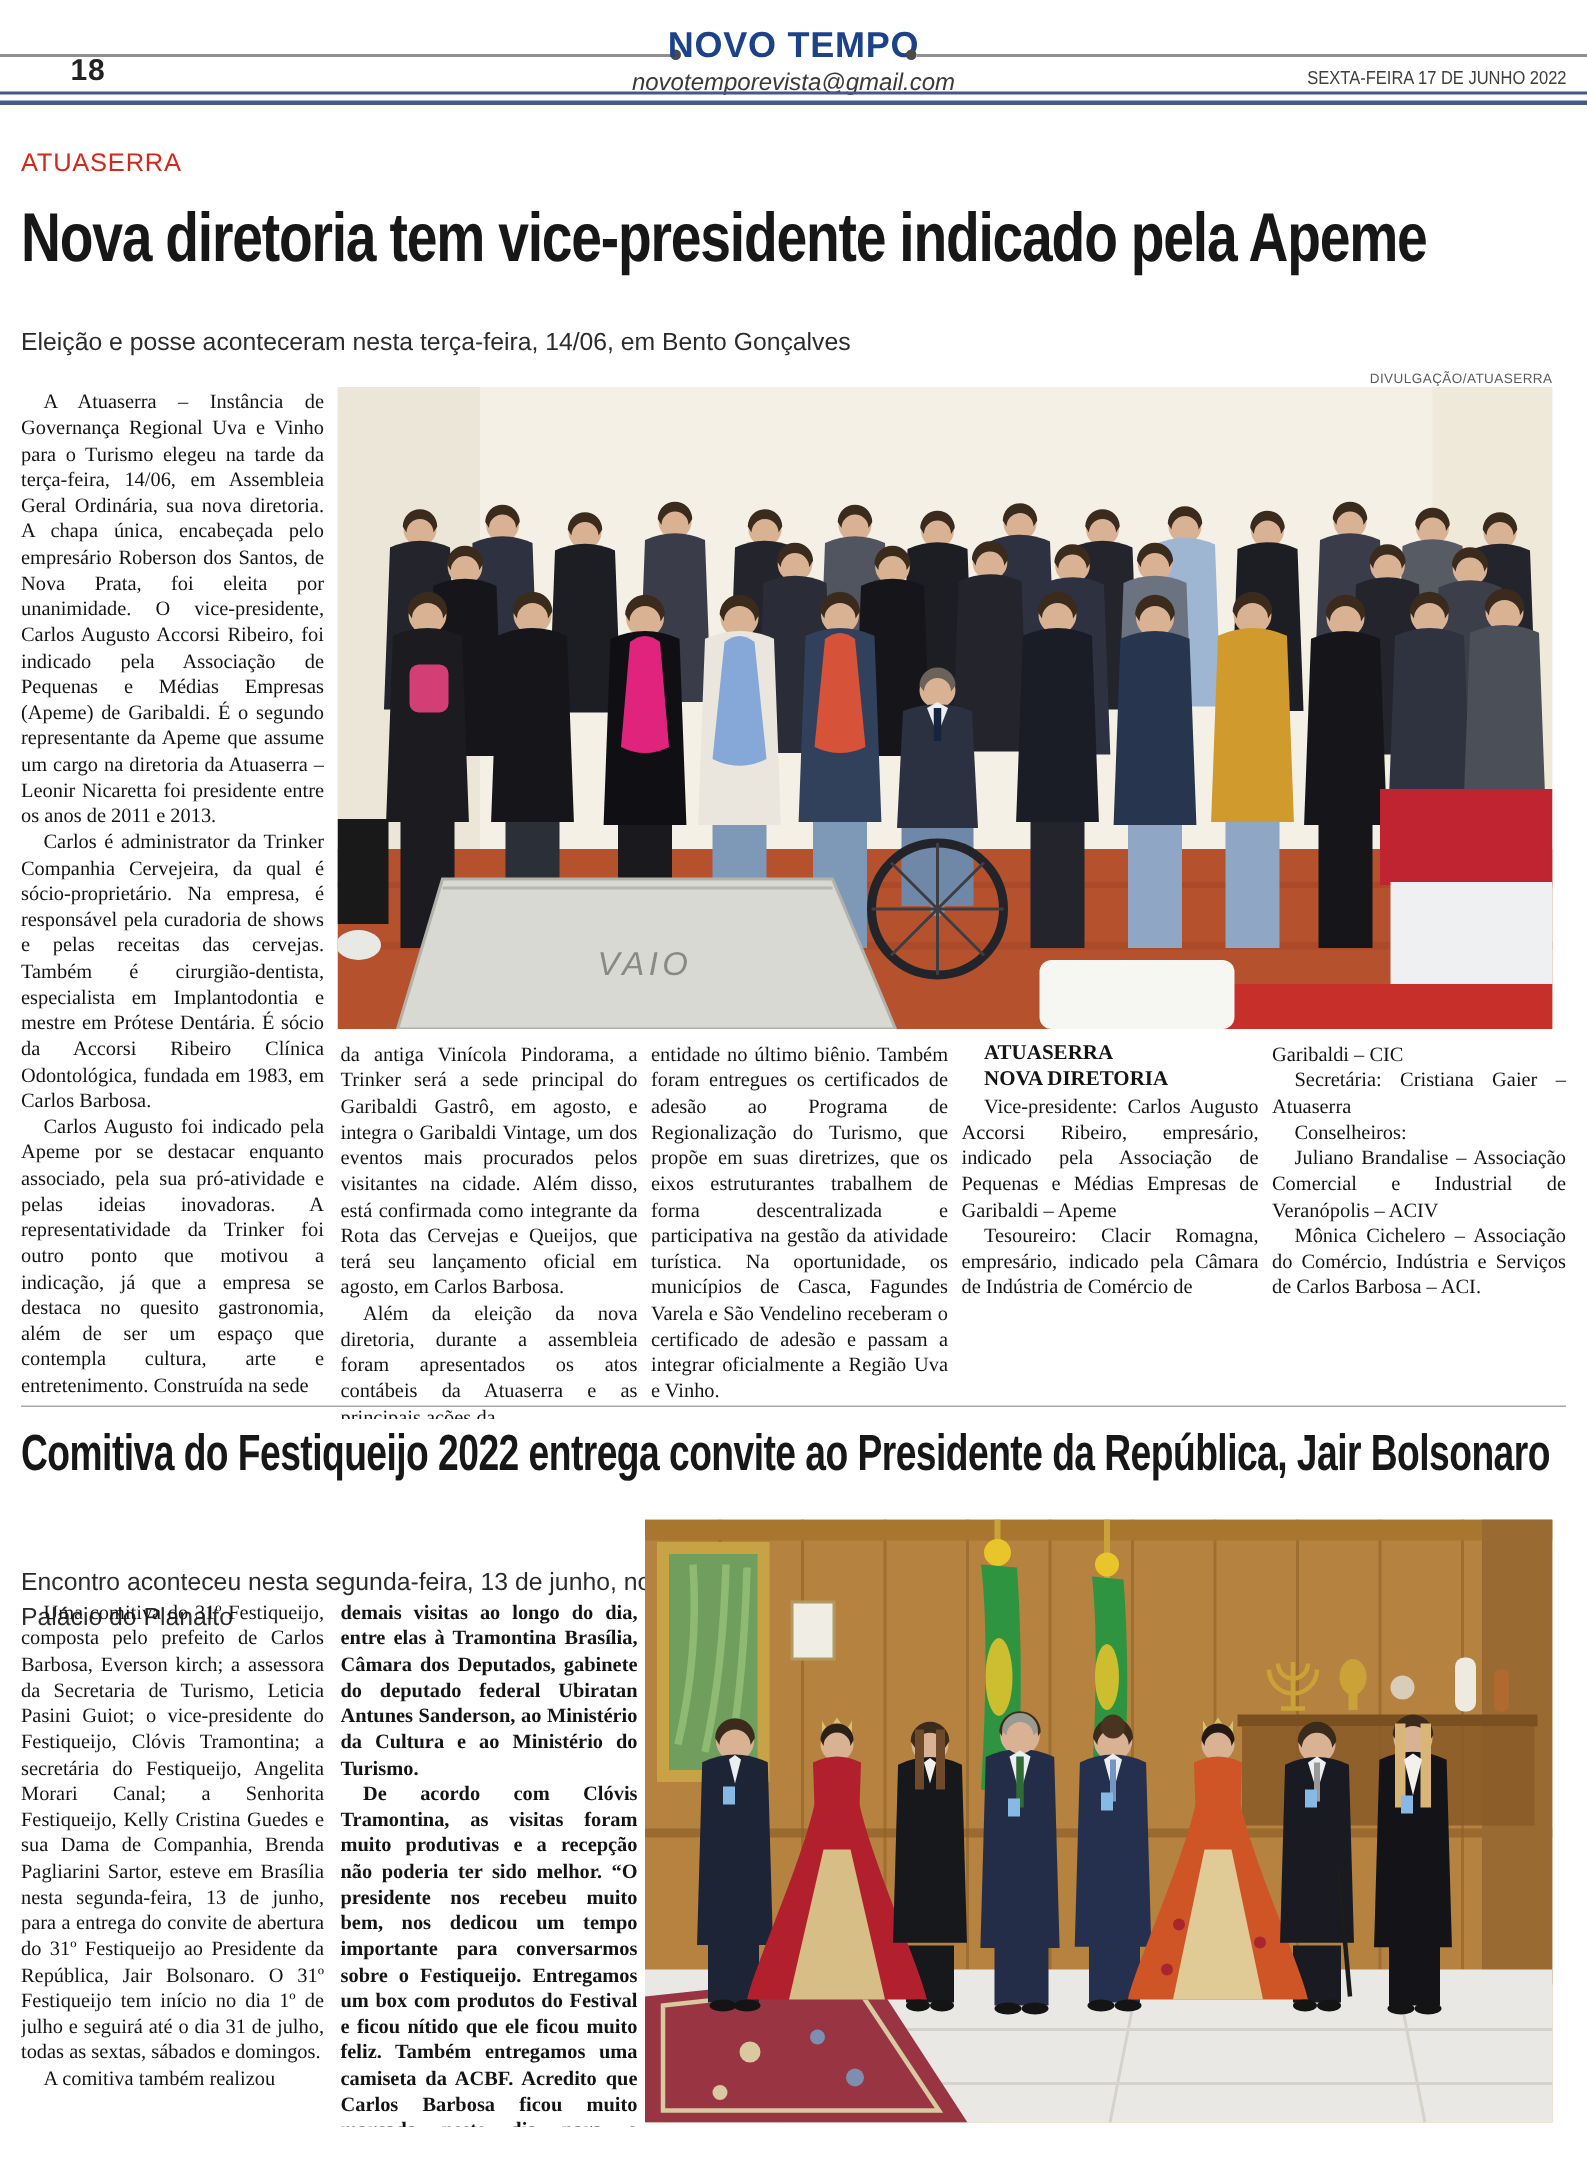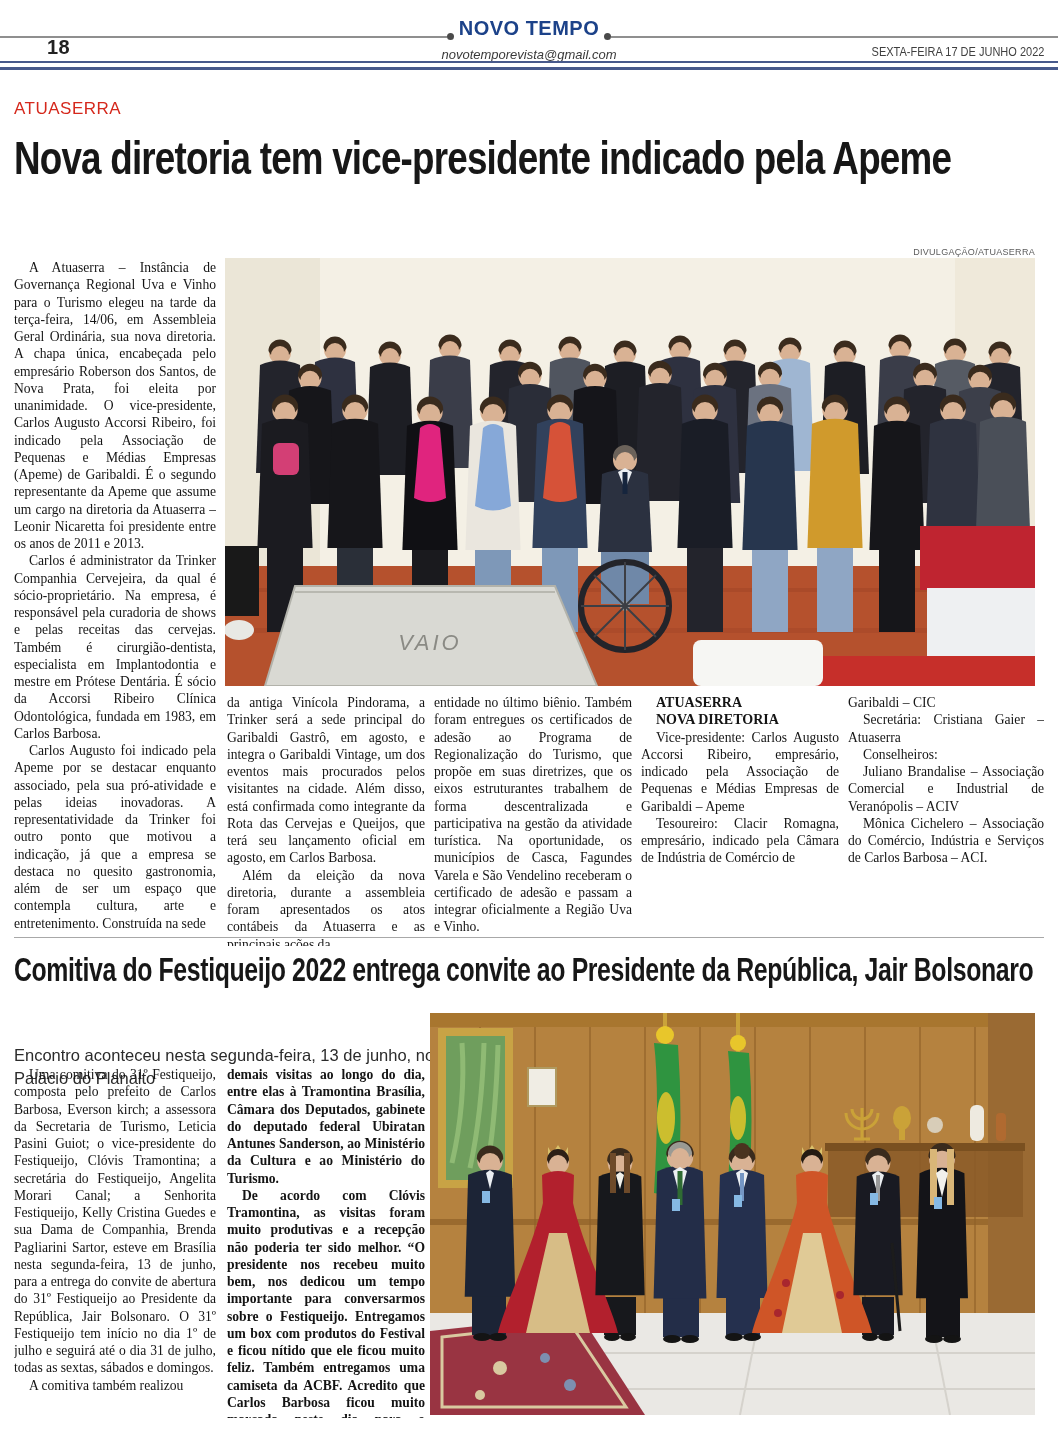--- a/index.html
+++ b/index.html
@@ -4,23 +4,23 @@
 <style>
   html,body{margin:0;padding:0;background:#ffffff;}
   .page{position:relative;width:1058px;height:1443px;background:#ffffff;overflow:hidden;
         font-family:"Liberation Sans",sans-serif;color:#111;}
   .abs{position:absolute;}
 
   
   .pagenum{left:14px;top:36px;font-size:20px;font-weight:bold;color:#222;letter-spacing:0.5px;margin-left:33px;}
   .m-rule{top:36px;height:2px;background:#8f8f8f;}
   .m-dot{top:33px;width:7px;height:7px;border-radius:50%;background:#4a4a4a;}
-  .masthead{left:0;right:0;top:17px;text-align:center;font-size:20px;font-weight:bold;
+  .masthead{left:0;right:0;top:17px;text-align:center;font-size:24px;font-weight:bold;
             color:#1c4289;letter-spacing:0.5px;}
-  .m-email{left:0;right:0;top:47px;text-align:center;font-style:italic;font-size:13px;color:#3a3a3a;}
+  .m-email{left:0;right:0;top:47px;text-align:center;font-style:italic;font-size:16px;color:#3a3a3a;}
   .m-date{right:14px;top:45px;font-size:12.5px;color:#3f3f3f;transform:scaleX(0.88);transform-origin:right top;}
   .dbl-rule{left:0;top:61px;width:1058px;height:4px;border-top:2px solid #47598b;border-bottom:3px solid #47598b;}
 
   
   .section-label{left:14px;top:99px;font-size:17px;color:#d5281c;letter-spacing:0.5px;}
   .headline1{left:14px;top:131px;font-size:46px;font-weight:bold;color:#171717;white-space:nowrap;
              letter-spacing:-1px;transform:scaleX(0.80);transform-origin:left top;}
   .subhead{font-size:16.5px;color:#2b2b2b;}
   .subhead1{left:14px;top:219px;}
   .credit{font-size:9px;color:#5c5c5c;letter-spacing:0.3px;margin-left:20px;}
@@ -61,20 +61,21 @@
   <div class="abs m-dot" style="left:447px;"></div>
   <div class="abs masthead">NOVO TEMPO</div>
   <div class="abs m-dot" style="left:604px;"></div>
   <div class="abs m-rule" style="left:611px;width:447px;"></div>
   <div class="abs m-email">novotemporevista@gmail.com</div>
   <div class="abs m-date">SEXTA-FEIRA 17 DE JUNHO 2022</div>
   <div class="abs dbl-rule"></div>
 
   <div class="abs section-label">ATUASERRA</div>
   <div class="abs headline1">Nova diretoria tem vice-presidente indicado pela Apeme</div>
+  <div class="abs subhead subhead1">Eleição e posse aconteceram nesta terça-feira, 14/06, em Bento Gonçalves</div>
   <div class="abs credit credit1">DIVULGAÇÃO/ATUASERRA</div>
 
   <div class="abs photo1">
     <svg width="810" height="428" viewBox="0 0 810 428">
       <defs>
         <g id="prs">
           <circle cx="0" cy="0" r="11" fill="#d9b294"></circle>
           <path d="M-11.5,-2 a11.5 11.5 0 0 1 23 0 l-2.5,4 a9 9 0 0 0 -18,0 z" fill="#3a2b1d"></path>
           <path d="M-20,12 Q0,3 20,12 L24,120 L-24,120 Z"></path>
         </g>

